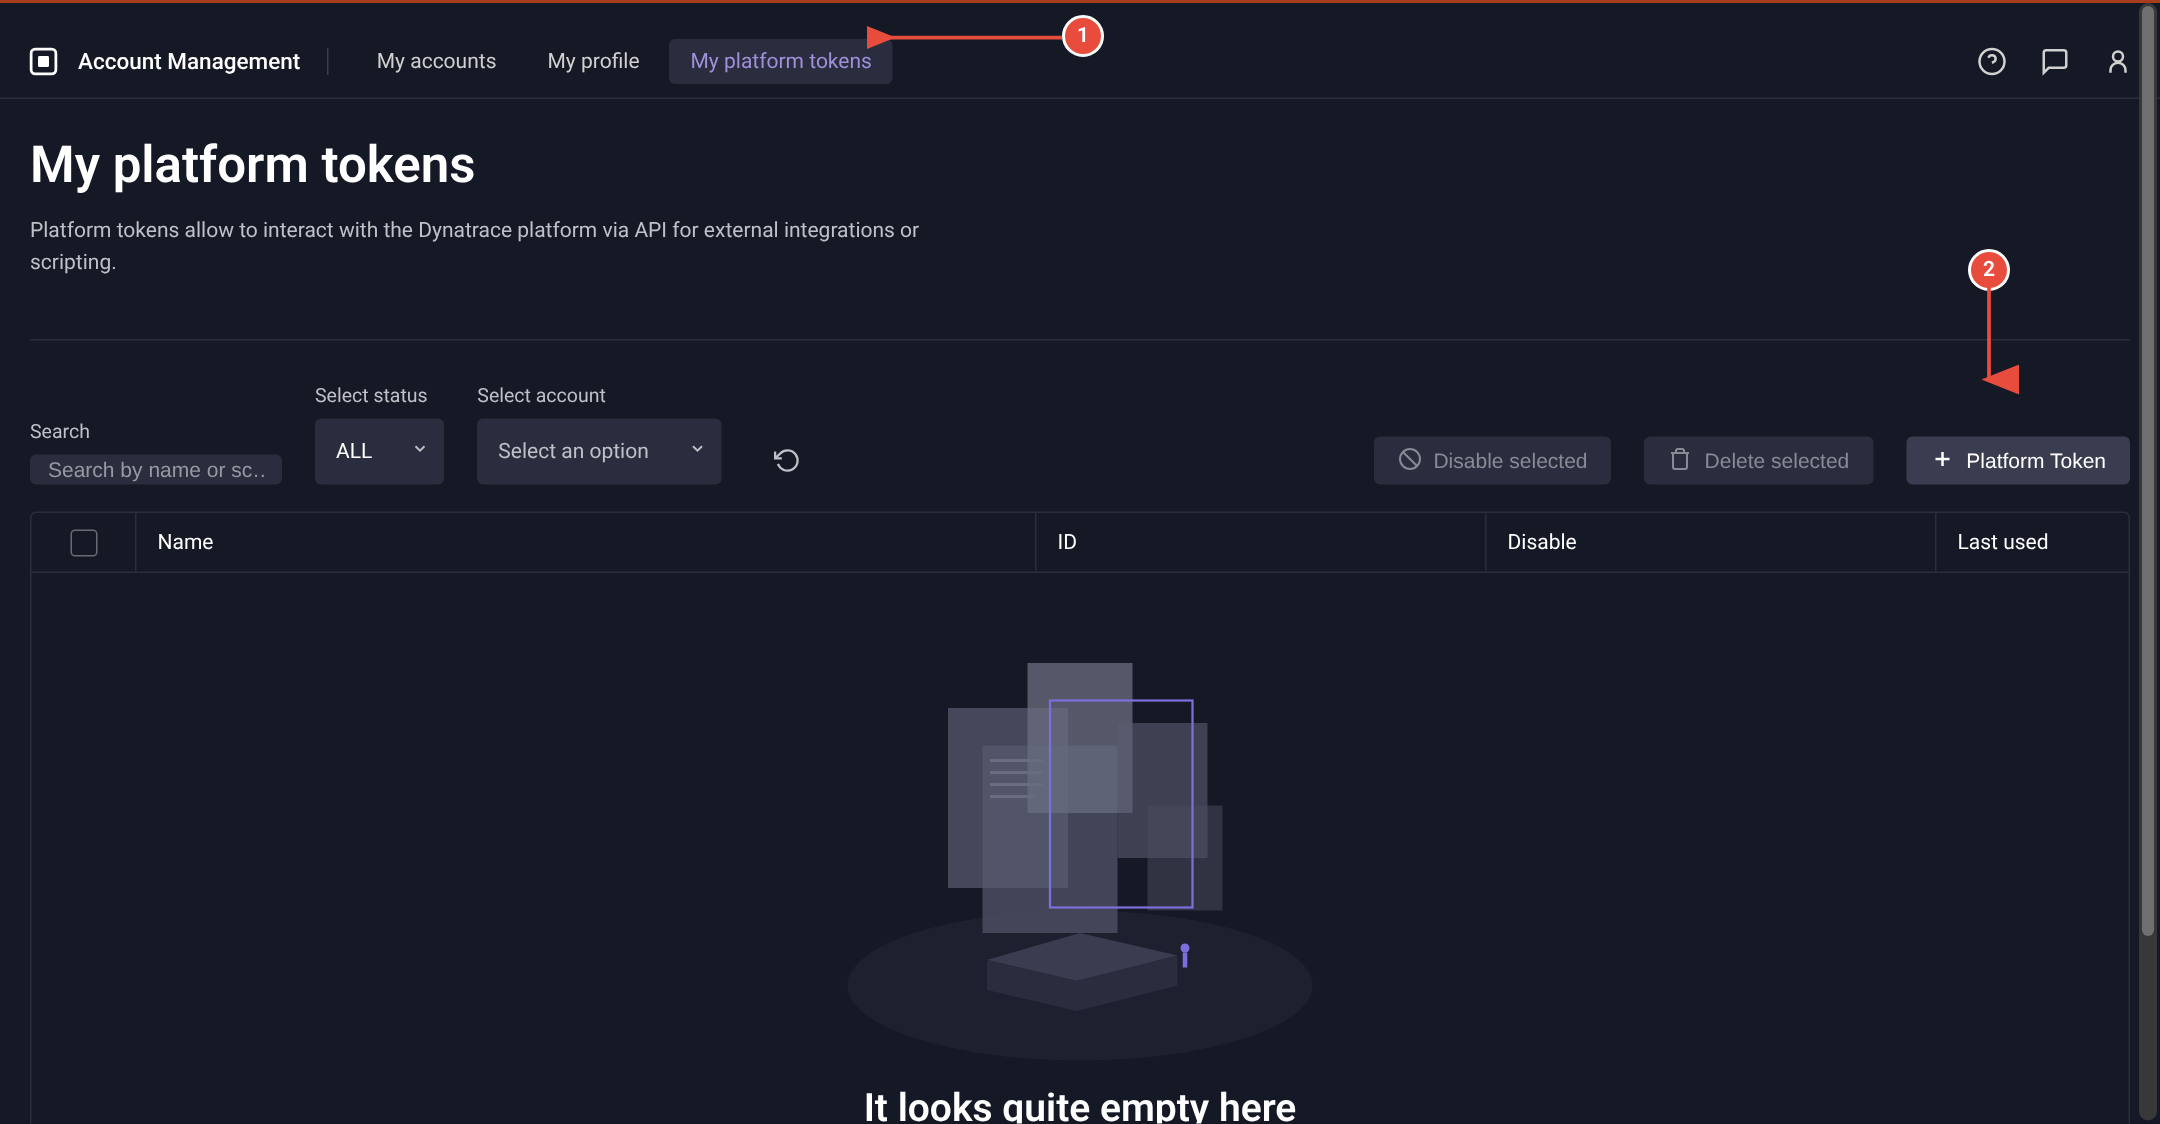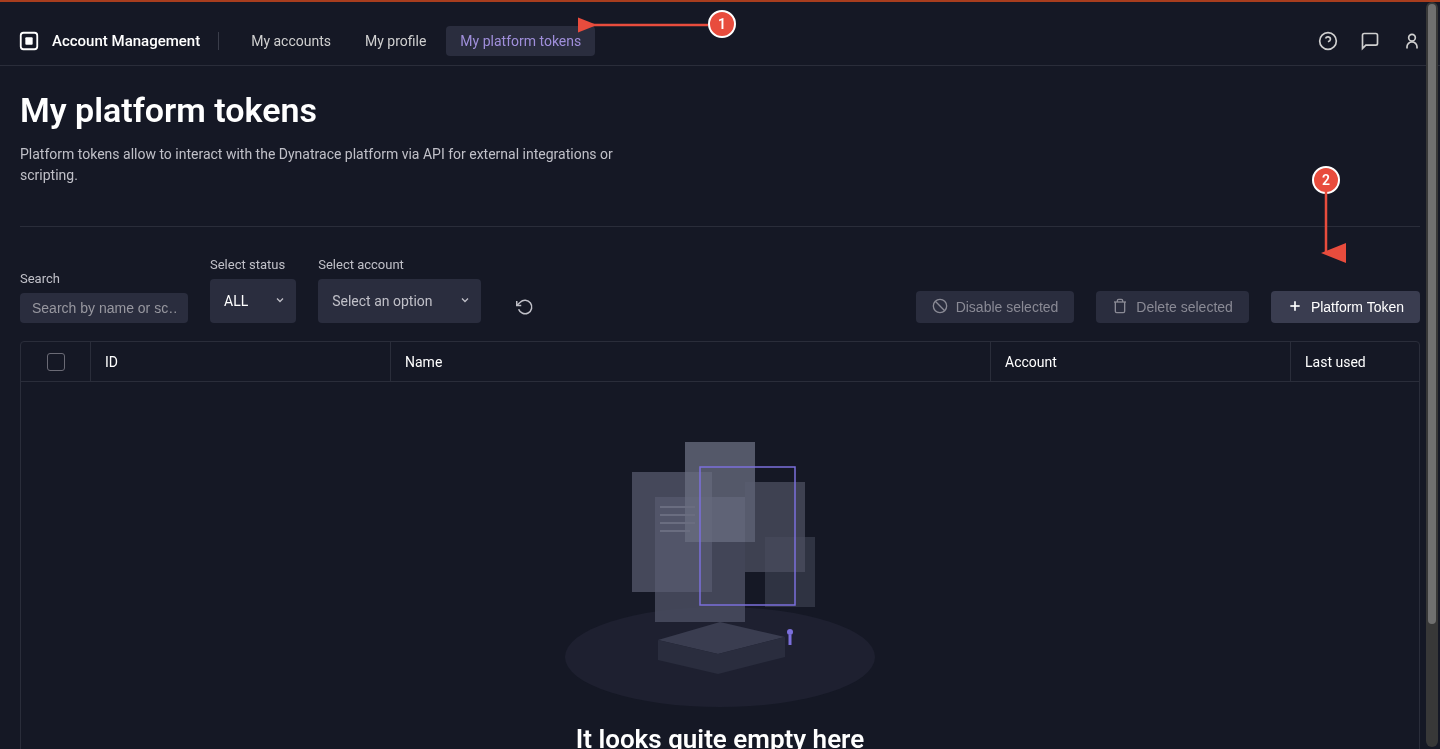--- a/index.html
+++ b/index.html
@@ -109,21 +109,21 @@
       display: flex;
       flex-direction: column;
       gap: 7px;
     }
     .control-label {
       font-size: 13px;
       color: #c0c0c8;
     }
     .search-input {
       width: 168px;
-      height: 30px;
+      height: 20px;
       background: #2a2d3e;
       border: none;
       border-radius: 4px;
       padding: 0 12px;
       color: #9898a0;
       font-size: 14px;
     }
     .search-input::placeholder {
       color: #9898a0;
     }
@@ -389,23 +389,23 @@
       </span>
       <span>Platform Token</span>
     </button>
   </div>
 
   <div class="table-container">
     <div class="table-header">
       <div class="table-cell checkbox-cell">
         <div class="checkbox"></div>
       </div>
+      <div class="table-cell name-cell">Name</div>
       <div class="table-cell id-cell">ID</div>
-      <div class="table-cell name-cell">Name</div>
-      <div class="table-cell account-cell">Account</div>
+      <div class="table-cell account-cell">Disable</div>
       <div class="table-cell last-used-cell">Last used</div>
     </div>
     <div class="empty-state">
       <svg class="empty-illustration" viewBox="0 0 320 290">
         <ellipse cx="160" cy="235" rx="155" ry="50" fill="#1e2030"></ellipse>
         <polygon points="98,218 158,232 225,215 160,200" fill="#3a3d50"></polygon>
         <polygon points="98,218 158,232 158,252 98,238" fill="#2a2d3e"></polygon>
         <polygon points="158,232 225,215 225,235 158,252" fill="#2a2d3e"></polygon>
         <rect x="95" y="75" width="90" height="125" fill="#4a4d60" opacity="0.85"></rect>
         <rect x="72" y="50" width="80" height="120" fill="#5a5d70" opacity="0.7"></rect>

